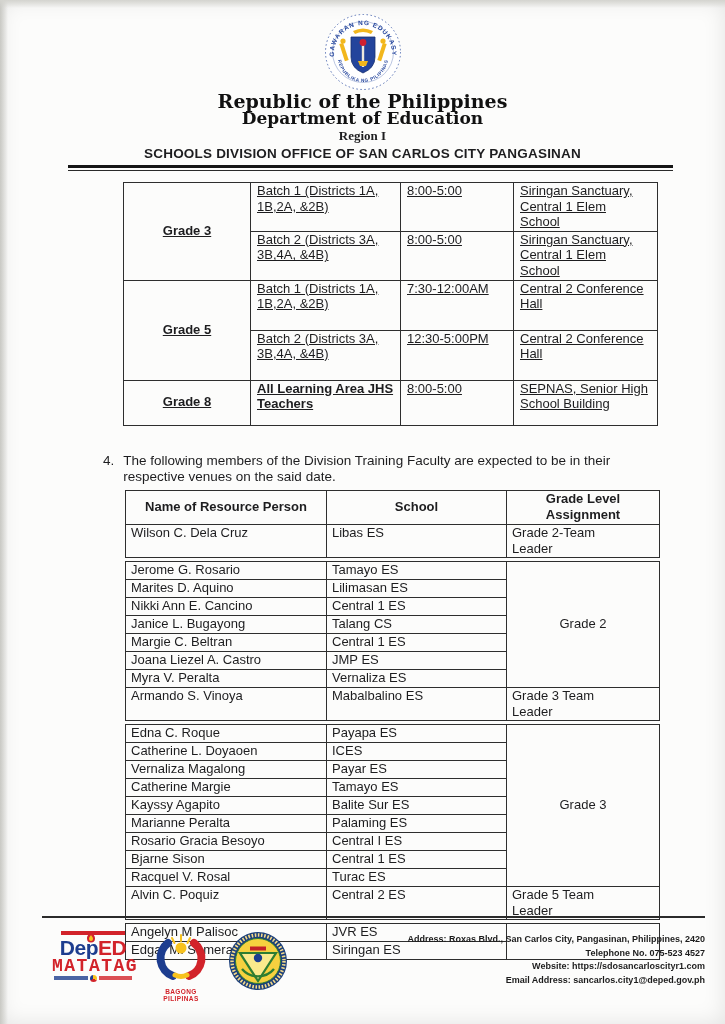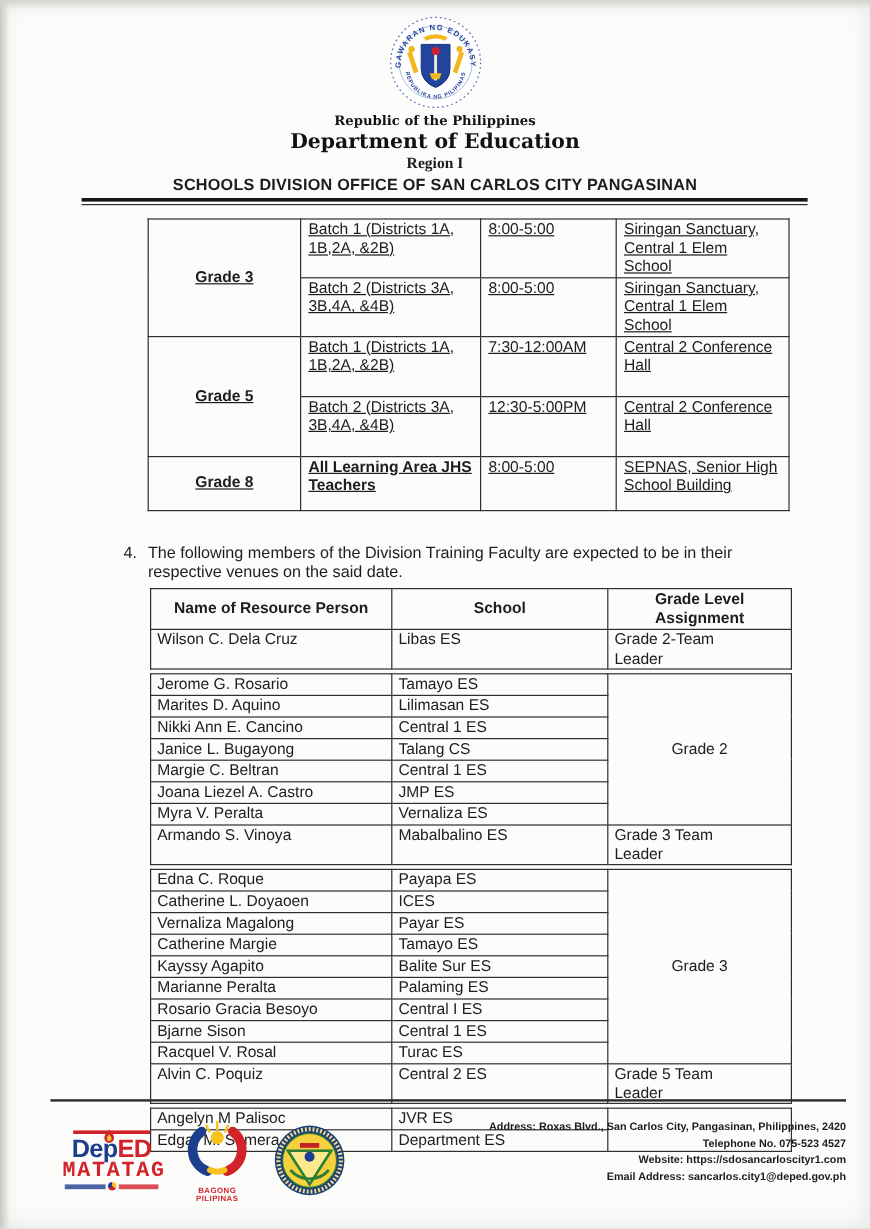--- a/index.html
+++ b/index.html
@@ -11,21 +11,21 @@
   }
   .page::before{content:''; position:absolute; left:0; top:0; bottom:0; width:8px;
     background:linear-gradient(90deg,#c9c9c4,rgba(255,255,255,0)); }
   .page::after{content:''; position:absolute; left:0; right:0; top:0; height:8px;
     background:linear-gradient(180deg,#d4d4cf,rgba(255,255,255,0)); }
 
   
   .doc-header{text-align:center; padding-top:13px;}
   .seal{display:block; margin:0 auto;}
   .blackletter{font-family:"DejaVu Serif",serif; font-weight:bold; color:#111;}
-  .republic{font-size:11px; line-height:16px; margin-top:2px;}
+  .republic{font-size:19px; line-height:16px; margin-top:2px;}
   .department{font-size:17px; line-height:18px;}
   .region{font-family:"Liberation Serif",serif; font-weight:bold; font-size:13px; line-height:15px; margin-top:1px;}
   .office{font-weight:bold; font-size:13.5px; letter-spacing:.2px; line-height:15px; margin-top:3px;}
   .header-rule{margin:4px 52px 0 68px; border-top:3px solid #161616; border-bottom:1px solid #2a2a2a; height:2px;}
 
   
   table{border-collapse:collapse; table-layout:fixed;}
   td{border:1px solid #2e2e2e; padding:1px 6px; vertical-align:top;
      white-space:pre-line; font-size:13px; line-height:1.2; overflow:hidden;}
 
@@ -47,21 +47,21 @@
   .t2{width:534px; margin-top:3px;}
   .t2 td{padding:0 5px; line-height:16px; height:17px;}
   .t2 .th-cell{font-weight:bold; text-align:center; vertical-align:middle; height:33px;}
   .t2 .grade-center{text-align:center; vertical-align:middle;}
   .t2 .grade-leader{vertical-align:top;}
 
   
   .doc-footer{position:absolute; left:0; right:0; top:916px;}
   .footer-rule{margin:0 20px 0 42px; border-top:2.5px solid #2b2b2b;}
   .footer-content{display:flex; justify-content:space-between; padding:13px 20px 0 52px;}
-  .logos{display:flex; align-items:center; gap:15px;}
+  .logos{display:flex; align-items:flex-start; gap:15px;}
 
   .deped-logo{width:82px; text-align:center;}
   .deped-bar{width:64px; height:3.5px; background:#d2232a; margin:0 auto 2px auto;}
   .deped-word{position:relative; font-weight:bold; font-size:21px; line-height:22px; letter-spacing:-.5px;}
   .deped-word .dep{color:#1d3d8f;} .deped-word .ed{color:#d2232a;}
   .deped-flame{position:absolute; left:33px; top:-6px;}
   .matatag{color:#d2232a; font-weight:bold; font-size:18px; letter-spacing:1.5px; line-height:14px;font-family:Liberation Mono, monospace;}
   .tagline{display:flex; align-items:center; gap:2px; margin-top:2px; padding:0 2px;}
   .tagline .b{flex:1; height:3.5px; background:#1d3d8f; opacity:.8;}
   .tagline .r{flex:1; height:3.5px; background:#d2232a; opacity:.8;}
@@ -292,21 +292,21 @@
           <col style="width: 153px;">
         </colgroup>
         <tbody>
           <tr>
             <td>Angelyn M Palisoc</td>
             <td>JVR ES</td>
             <td class="grade-center" rowspan="2"></td>
           </tr>
           <tr>
             <td>Edgar M. Samera</td>
-            <td>Department ES</td>
+            <td>Siringan ES</td>
           </tr>
         </tbody>
       </table>
     </div>
 
   <div class="doc-footer">
     <div class="footer-rule"></div>
     <div class="footer-content">
       <div class="logos">
 

